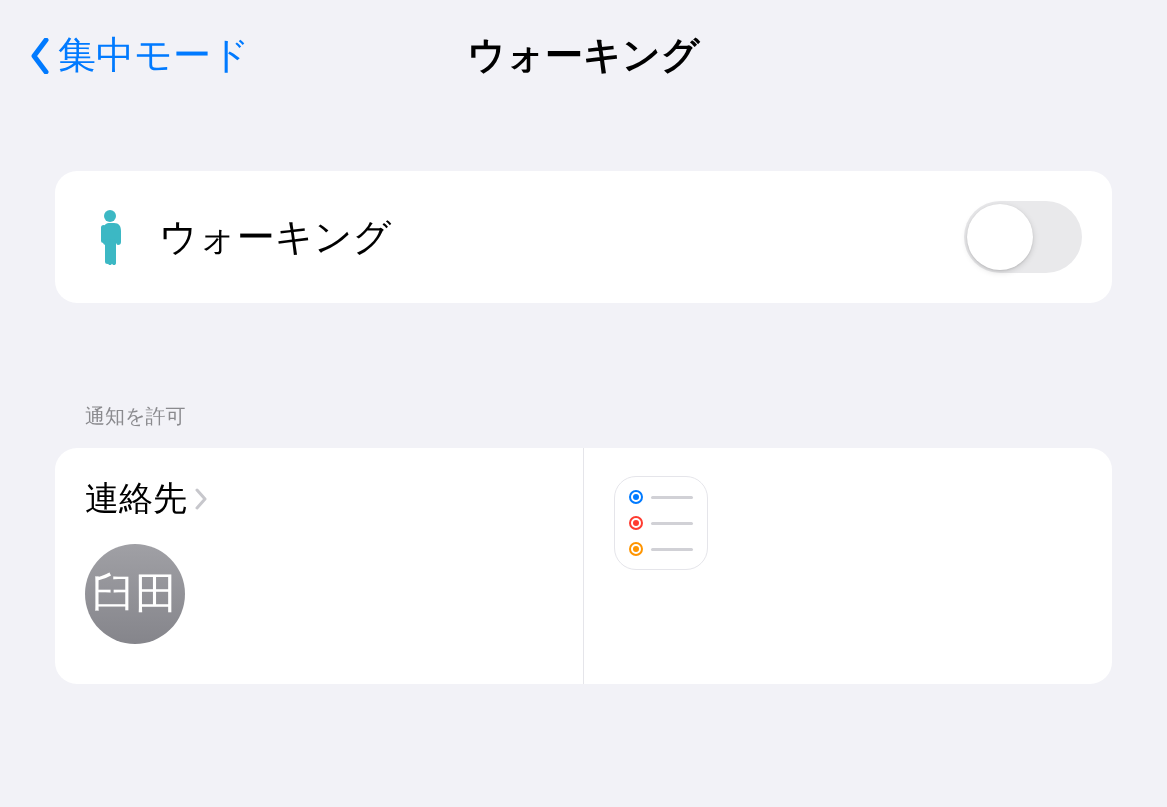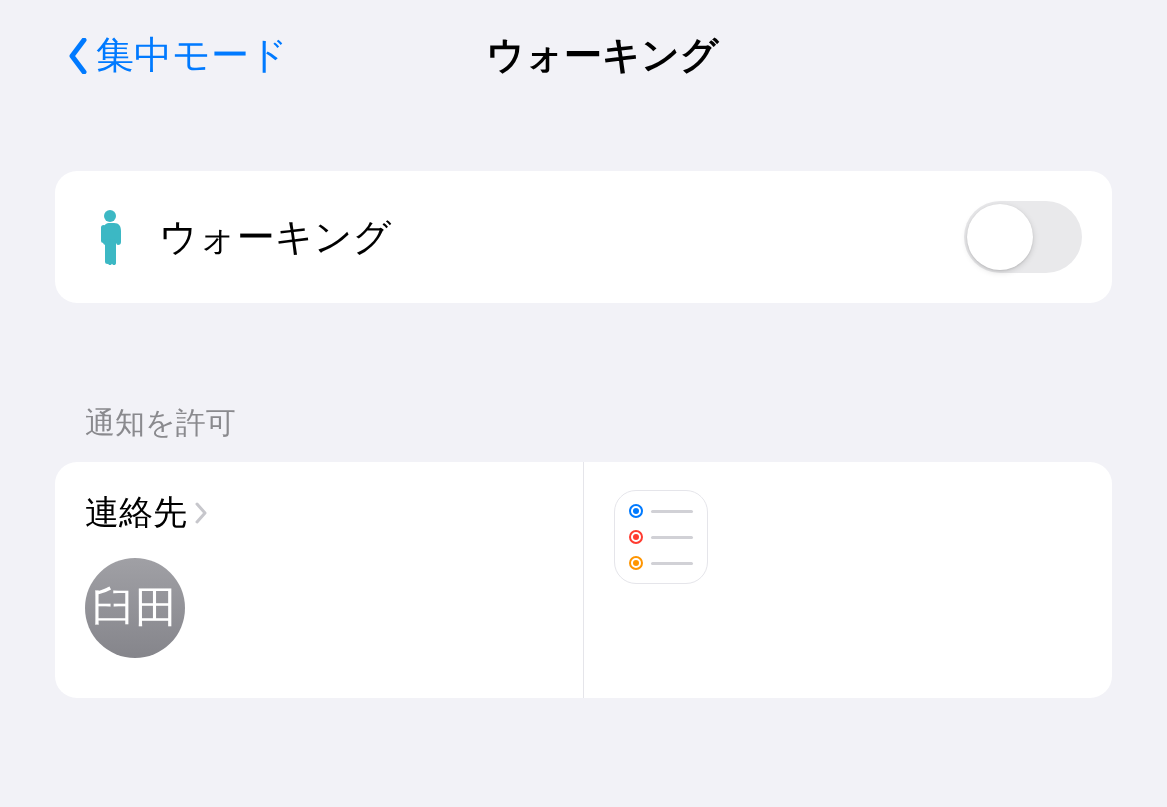--- a/index.html
+++ b/index.html
@@ -12,21 +12,20 @@
       background: #f2f2f7;
       width: 1167px;
       height: 807px;
       overflow: hidden;
     }
     .header {
       display: flex;
       align-items: center;
       padding: 30px 30px 20px 30px;
       position: relative;
-      margin-left: 38px;
     }
     .back-button {
       display: flex;
       align-items: center;
       color: #007aff;
       cursor: pointer;
       gap: 8px;
     }
     .back-chevron {
       width: 20px;
@@ -82,21 +81,21 @@
       position: absolute;
       width: 66px;
       height: 66px;
       background: #ffffff;
       border-radius: 50%;
       top: 3px;
       left: 3px;
       box-shadow: 0 2px 6px rgba(0,0,0,0.15), 0 1px 2px rgba(0,0,0,0.1);
     }
     .section-header {
-      font-size: 30px;
+      font-size: 20px;
       color: #8a8a8e;
       padding: 0 30px 18px 30px;
       margin-top: 100px;
     }
     .allow-card {
       display: flex;
       background: #ffffff;
       border-radius: 22px;
       overflow: hidden;
     }

